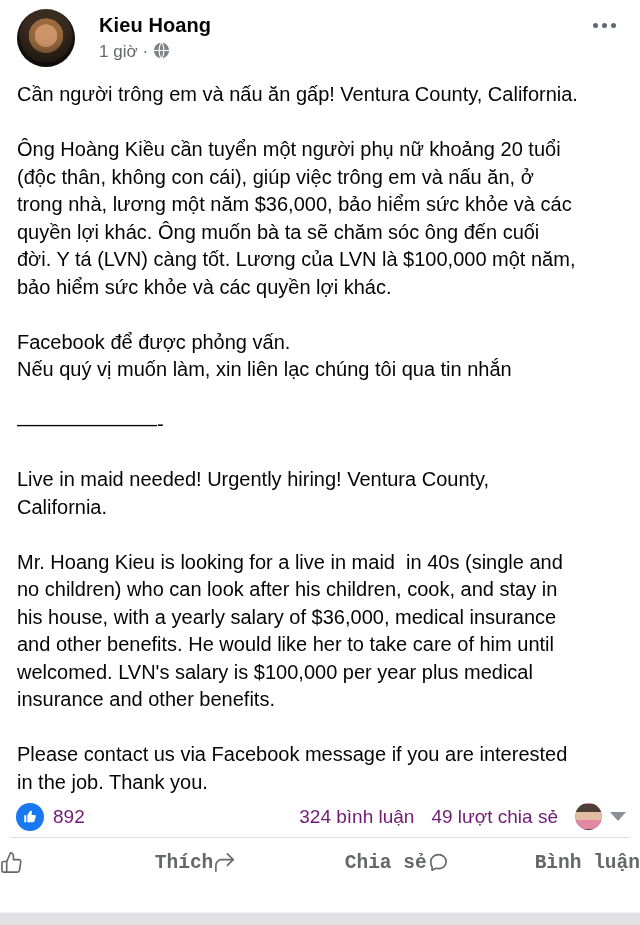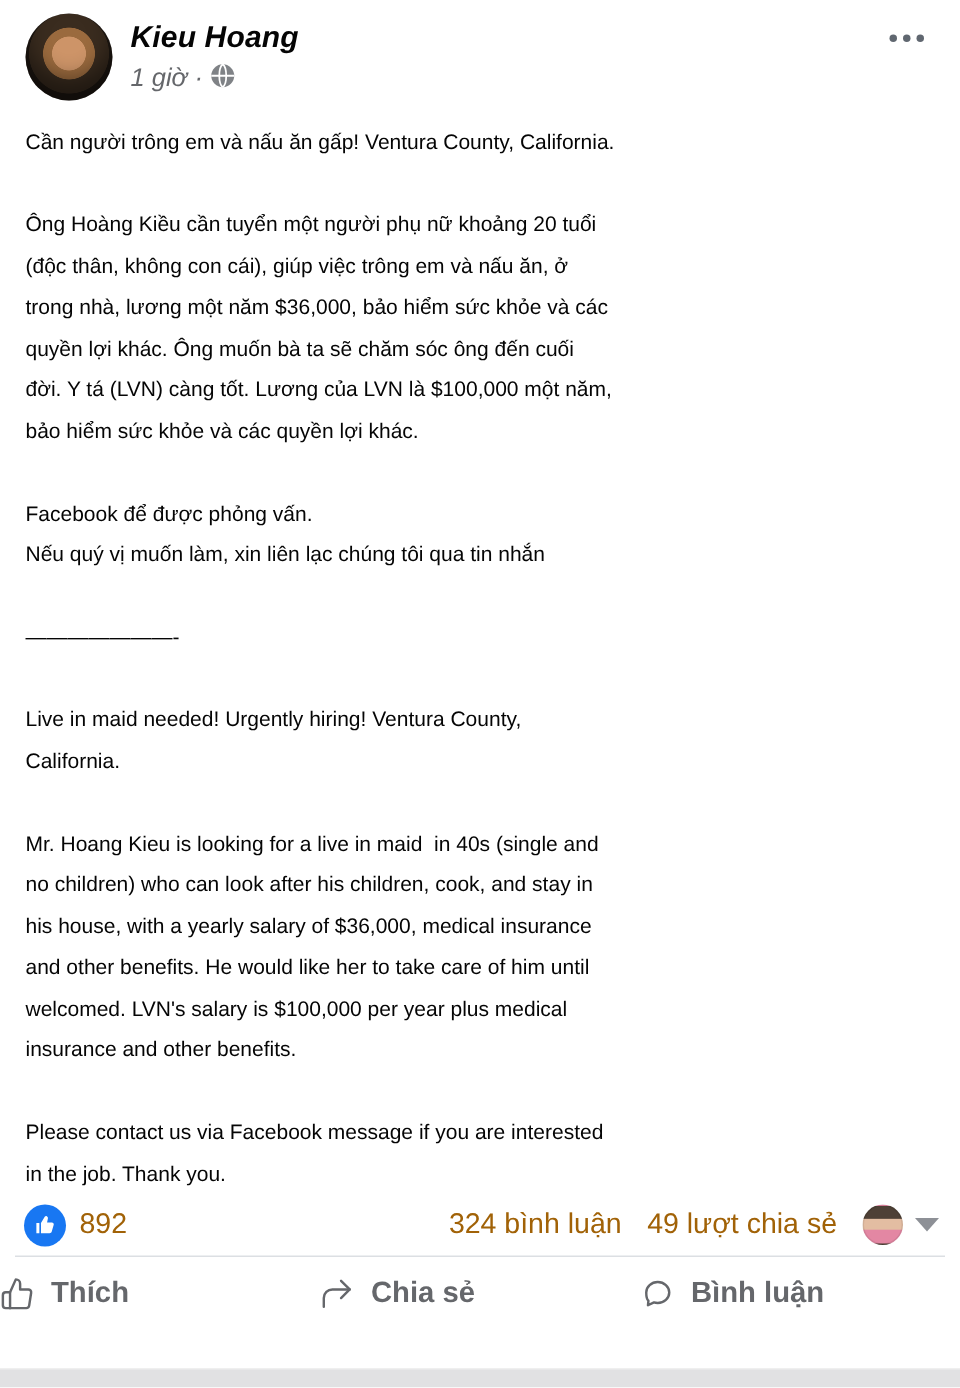--- a/index.html
+++ b/index.html
@@ -19,21 +19,21 @@
     padding:9px 14px 0 17px;
   }
   .avatar {
     width:58px; height:58px;
     border-radius:50%;
     flex:none;
     background:
       radial-gradient(circle at 50% 46%, #cd9468 0 26%, #9a6a3e 27% 40%, #3a2c1f 41% 62%, #1f1812 63% 100%);
     box-shadow: inset 0 -14px 14px rgba(0,0,0,.45);
   }
-  .header-info { margin-left:12px; padding-top:5px;font-style:italic; }
+  .header-info { margin-left:24px; padding-top:5px; }
   .author-name {
     font-size:20px;
     font-weight:700;
     color:#050505;
     letter-spacing:.1px;
   }
   .post-meta {
     margin-top:5px;
     display:flex;
     align-items:flex-start;
@@ -50,36 +50,36 @@
   }
   .menu-dots span {
     width:5px; height:5px;
     border-radius:50%;
     background:#606770;
   }
 
   
   .post-text {
     padding:14px 28px 0 17px;
-    font-size:14px;
+    font-size:20px;
     line-height:27.5px;
     color:#050505;
   }
   .para { margin-bottom:27.5px; }
   .para:last-child { margin-bottom:0; }
   .line { white-space:pre; }
 
   
   .reactions-bar {
     display:flex;
     align-items:center;
     height:41px;
     padding:0 14px 0 16px;
     font-size:19px;
-    color:#a16207;
+    color:#701a75;
   }
   .like-group { display:flex; align-items:center; gap:9px; cursor:pointer; }
   .like-badge {
     width:28px; height:28px;
     border-radius:50%;
     background:#1877f2;
     display:flex;
     align-items:center;
     justify-content:center;
   }
@@ -98,26 +98,26 @@
     border-top:9px solid #8d9096;
   }
 
   
   .actions-divider { height:1px; background:#dcdfe3; margin:0 10px; }
   .actions-bar { display:flex; align-items:stretch; height:49px; }
   .action-btn {
     flex:1;
     display:flex;
     align-items:center;
-    justify-content:flex-start;
+    justify-content:space-between;
     gap:11px;
     background:none;
     border:none;
     color:#65676b;
-    font-family:Liberation Sans, sans-serif;
+    font-family:Liberation Mono, monospace;
     font-size:19.5px;
     font-weight:600;
     cursor:pointer;
   }
   .action-btn svg { flex:none; }
 
   .bottom-strip {
     position:absolute;
     left:0; right:0; bottom:0;
     height:13px;

